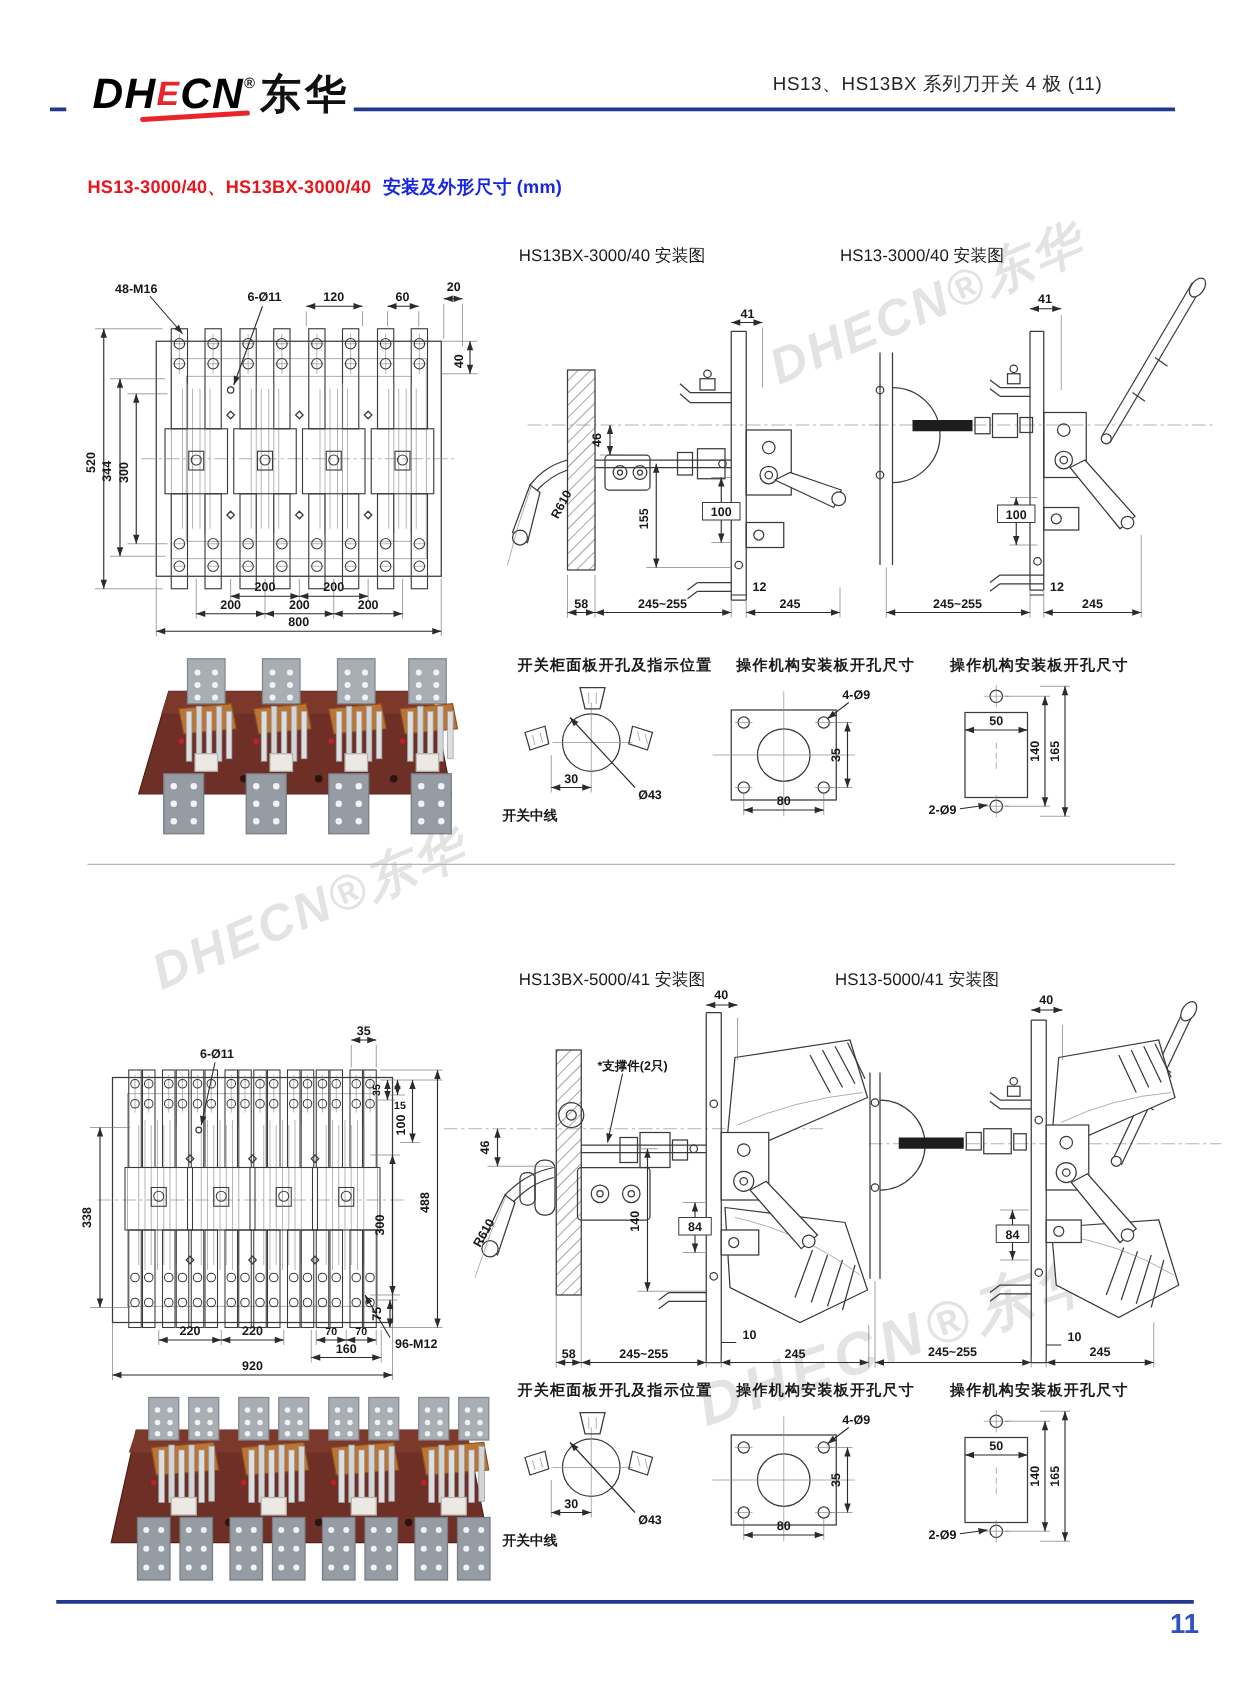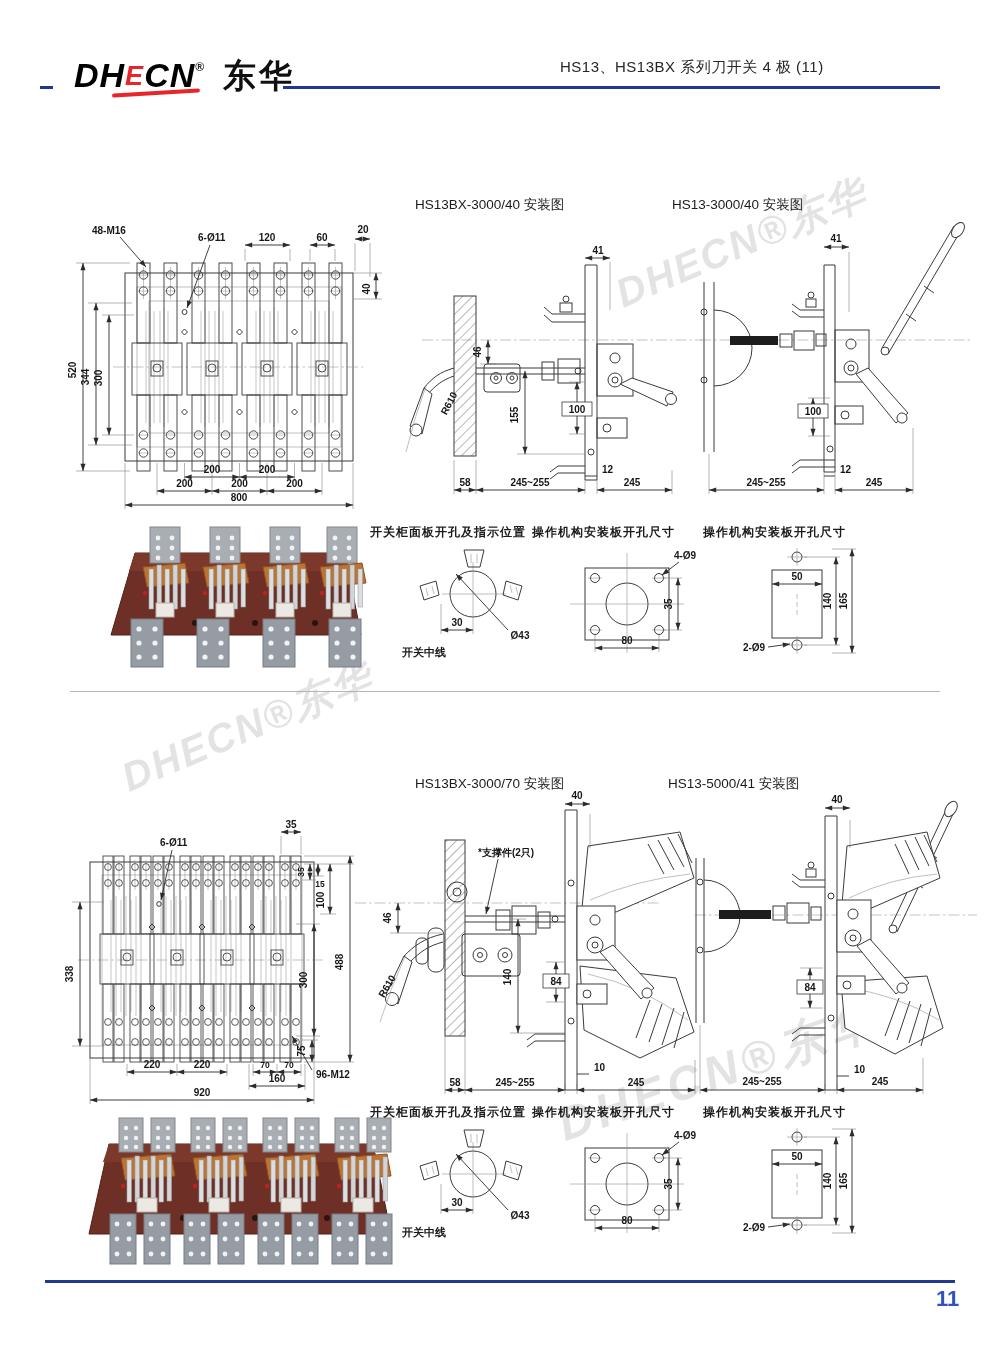--- a/index.html
+++ b/index.html
@@ -4,32 +4,32 @@
 <style>
   html,body{margin:0;padding:0;background:#e9e9e9}
   .page{position:relative;width:1000px;height:1357px;margin:0 auto;background:#fff;
         font-family:"Liberation Sans",sans-serif;overflow:hidden}
   .abs{position:absolute}
   
   .logo{position:absolute;left:74px;top:58px;white-space:nowrap;line-height:1}
   .logo .lat{font-style:italic;font-weight:bold;font-size:34px;color:#000000;letter-spacing:1px}
   .logo .mid{color:#e8252a;font-size:27px;vertical-align:2px}
   .logo .reg{font-size:12px;color:#222;vertical-align:16px;font-style:normal;font-weight:bold}
-  .logo .cjk{font-style:normal;font-weight:bold;font-size:33px;color:#101010;margin-left:19px;letter-spacing:3px}
+  .logo .cjk{font-style:normal;font-weight:bold;font-size:33px;color:#101010;margin-left:4px;letter-spacing:3px}
   .swoosh{position:absolute;left:112px;top:91px;width:88px;height:4px;background:#e8252a;
           border-radius:2px;transform:rotate(-3.5deg)}
-  .doctitle{position:absolute;left:560px;top:58px;width:380px;text-align:left;
+  .doctitle{position:absolute;left:560px;top:58px;width:380px;text-align:center;
             font-size:15px;color:#262626;letter-spacing:.5px}
   .rule{position:absolute;background:#20388f}
   
   .sechead{position:absolute;left:70px;font-size:14.5px;font-weight:bold;letter-spacing:.2px;white-space:nowrap}
   .sechead .red{color:#e8151c}
   .sechead .blue{color:#1726e3;margin-left:5px}
   .ttl{position:absolute;font-size:13.5px;color:#1b1b1b;text-align:left}
-  .sttl{position:absolute;font-size:12px;font-weight:bold;color:#1b1b1b;text-align:left;letter-spacing:1px}
+  .sttl{position:absolute;font-size:12px;font-weight:bold;color:#1b1b1b;text-align:right;letter-spacing:1px}
   .divider{position:absolute;left:70px;width:870px;height:1px;background:#b5b5b5}
   
   .wm{position:absolute;white-space:nowrap;font-style:italic;font-weight:bold;
       color:rgba(90,90,90,.17);transform-origin:left center;pointer-events:none;letter-spacing:2px}
   
   .footer-text{position:absolute;left:244px;top:1292px;font-size:11px;font-weight:bold;color:#1a1a1a;white-space:nowrap}
   .footer-text span{margin-right:13px}
   .pagenum{position:absolute;left:936px;top:1286px;font-size:22px;font-weight:bold;color:#2f51c3}
   
   svg text{font-family:"Liberation Sans",sans-serif}
@@ -207,20 +207,24 @@
   </div>
   <div class="swoosh"></div>
   <div class="doctitle">HS13、HS13BX 系列刀开关 4 极 (11)</div>
   <div class="rule" style="left:40px;top:86px;width:13px;height:3px"></div>
   <div class="rule" style="left:283px;top:86px;width:657px;height:3px"></div>
 
   <div class="wm" style="left:618px;top:268px;font-size:40px;transform:rotate(-23deg)">DHECN®东华</div>
   <div class="wm" style="left:124px;top:752px;font-size:40px;transform:rotate(-23deg)">DHECN®东华</div>
   <div class="wm" style="left:560px;top:1095px;font-size:47px;letter-spacing:5px;transform:rotate(-19deg)">DHECN®东华</div>
 
+  <div class="sechead" style="top:140px">
+    <span class="red">HS13-3000/40、HS13BX-3000/40</span>
+    <span class="blue">安装及外形尺寸 (mm)</span>
+  </div>
   <div class="ttl" style="left:415px;top:196px;width:290px">HS13BX-3000/40 安装图</div>
   <div class="ttl" style="left:672px;top:196px;width:280px">HS13-3000/40 安装图</div>
 
   <svg class="abs" style="left:58px;top:215px" width="330" height="300" viewBox="0 0 330 300">
     <g class="ln">
       <rect x="67" y="58" width="228" height="188"></rect>
       <rect x="79" y="72" width="204" height="160" class="lt"></rect>
       <rect x="91" y="86" width="180" height="132" class="lt"></rect>
     </g>
     <line x1="55" y1="152" x2="305" y2="152" class="cl"></line>
@@ -536,21 +540,21 @@
     <line class="dim" x1="112" y1="17" x2="112" y2="105"></line>
     <line class="dim" x1="128" y1="9" x2="128" y2="113"></line>
     <text class="dlab" x="73" y="40">50</text>
     <text class="dlab" x="107" y="61" transform="rotate(-90 107 61)">140</text>
     <text class="dlab" x="123" y="61" transform="rotate(-90 123 61)">165</text>
     <text class="dlab" x="30" y="111">2-Ø9</text>
   </svg>
 
   <div class="divider" style="top:691px"></div>
 
-  <div class="ttl" style="left:415px;top:775px;width:290px">HS13BX-3000/70 安装图</div>
+  <div class="ttl" style="left:415px;top:775px;width:290px">HS13BX-5000/41 安装图</div>
   <div class="ttl" style="left:668px;top:775px;width:285px">HS13-5000/41 安装图</div>
 
   <svg class="abs" style="left:62px;top:812px" width="300" height="300" viewBox="0 0 300 300">
     <g class="ln">
       <rect x="28" y="50" width="224" height="196"></rect>
       <rect x="40" y="63" width="200" height="170" class="lt"></rect>
     </g>
     <line x1="16" y1="148" x2="262" y2="148" class="cl"></line>
     <use href="#gpole2" x="65" y="44"></use>
       <use href="#gpole2" x="115" y="44"></use>

